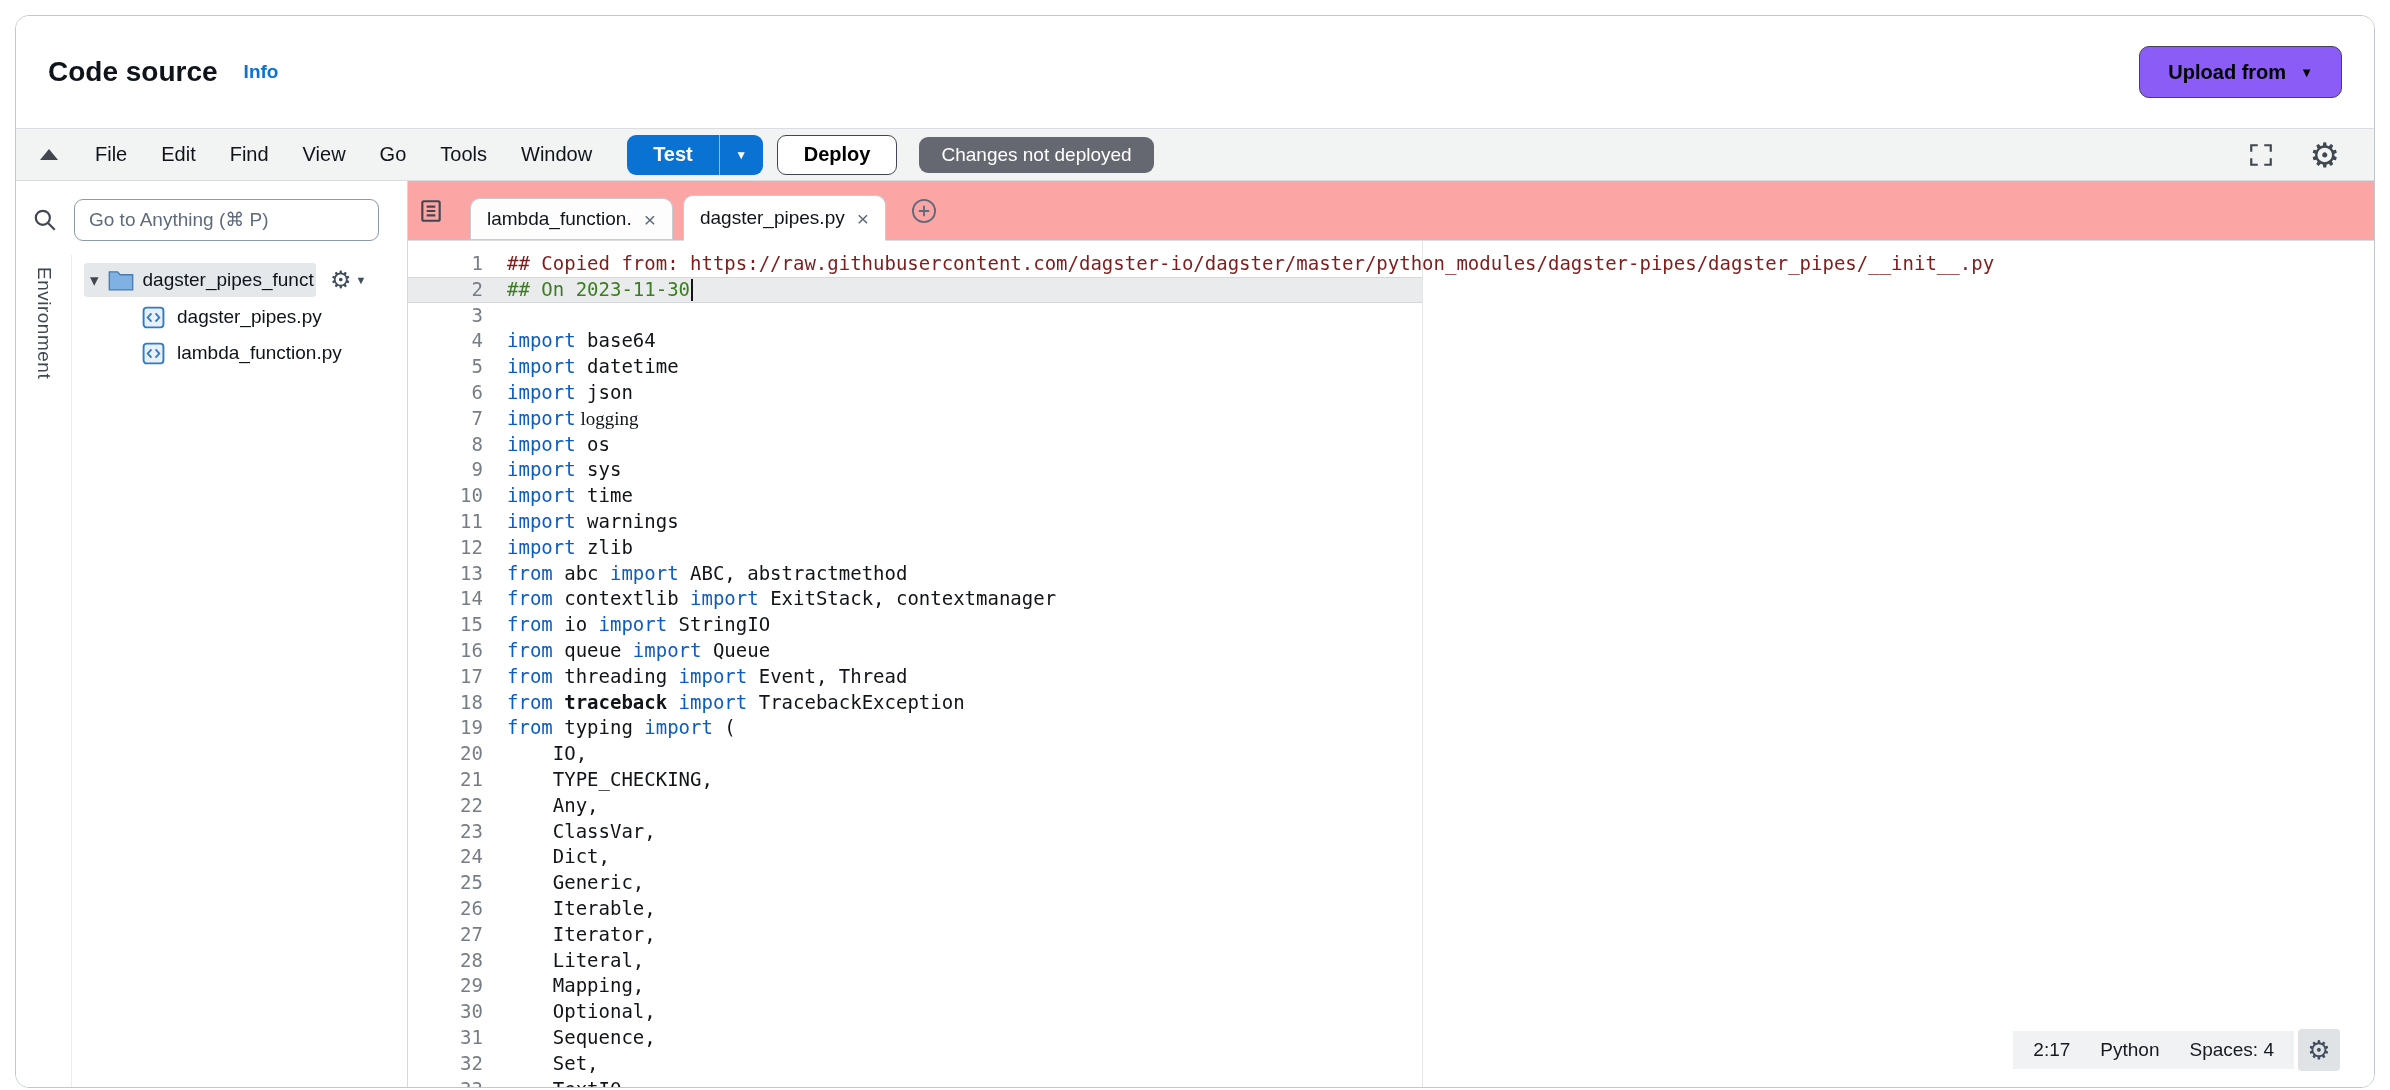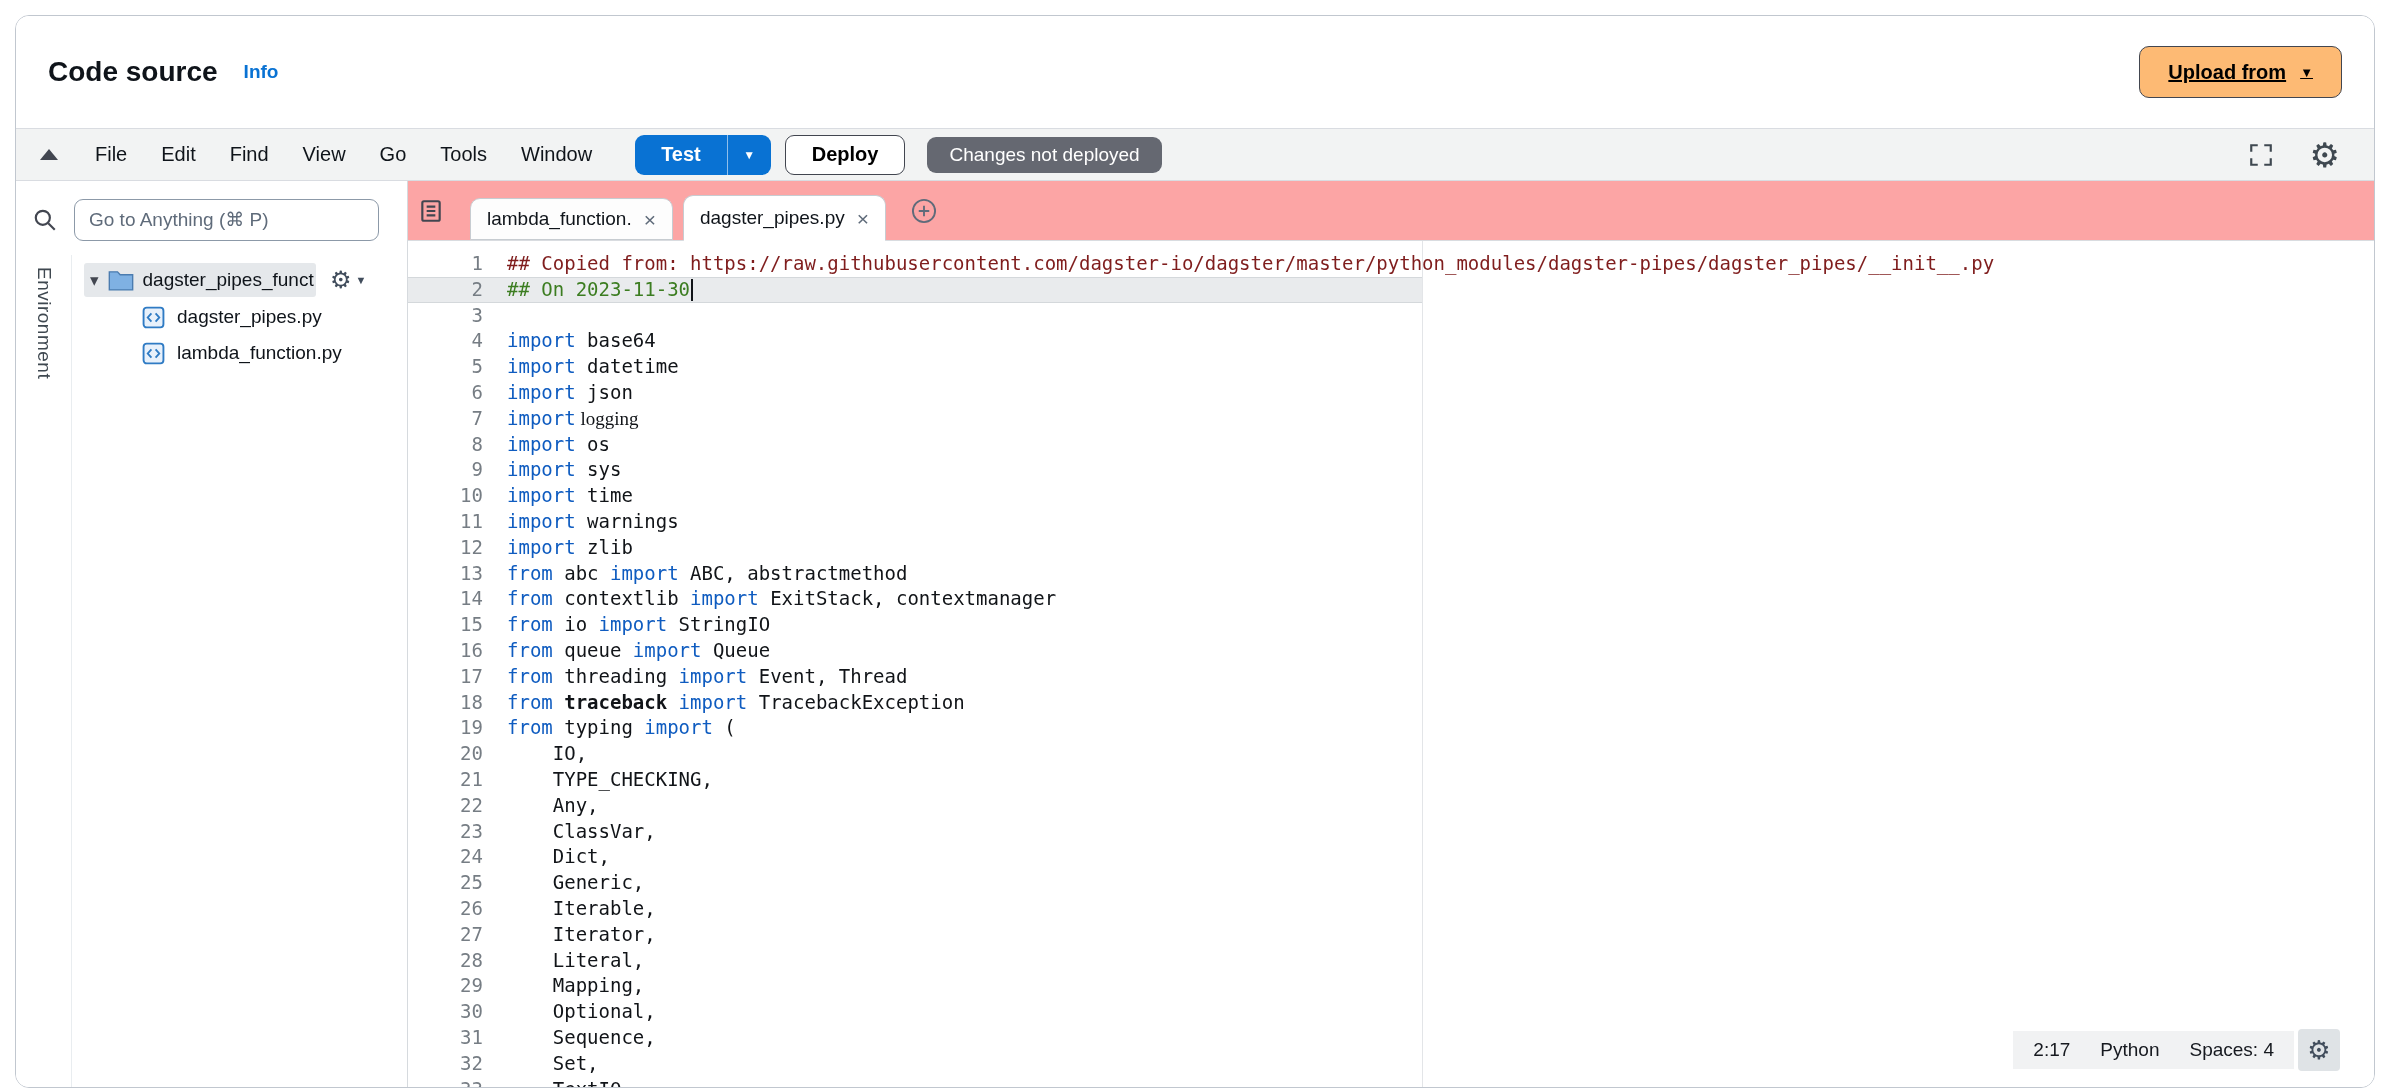--- a/index.html
+++ b/index.html
@@ -8,31 +8,31 @@
 
   .container { position:absolute; left:15px; top:15px; width:2360px; height:1073px;
                border:1px solid #c1c7cf; border-radius:14px; background:#fff; overflow:hidden;
                display:flex; flex-direction:column; }
 
   
   .header { height:112px; display:flex; align-items:center; padding:0 32px; background:#fff; flex-shrink:0; }
   .page-title { font-size:28px; font-weight:bold; }
   .info-link { font-size:19px; font-weight:bold; color:#0972d3; margin-left:26px; cursor:pointer; }
   .upload-btn { margin-left:auto; height:52px; padding:0 28px; display:flex; align-items:center; gap:14px;
-                border:1px solid #424650; border-radius:10px; background:#fdba74; font-size:20px; font-weight:bold; cursor:pointer;text-decoration:underline; }
+                border:1px solid #424650; border-radius:10px; background:#8b5cf6; font-size:20px; font-weight:bold; cursor:pointer; }
   .upload-btn .caret { font-size:13px; }
 
   
   .menubar { height:53px; background:#f2f3f3; border-top:1px solid #d9dce1; border-bottom:1px solid #d9dce1;
              display:flex; align-items:center; padding:0 34px 0 24px; flex-shrink:0; }
   .collapse-tri { width:0; height:0; border-left:9px solid transparent; border-right:9px solid transparent;
                   border-bottom:11px solid #424650; margin-right:20px; cursor:pointer; }
   .menu-items { display:flex; align-items:center; }
   .menu-item { font-size:20px; padding:0 17px; cursor:pointer; }
-  .test-split { display:flex; margin-left:26px; height:40px; border-radius:9px; overflow:hidden; cursor:pointer; }
+  .test-split { display:flex; margin-left:18px; height:40px; border-radius:9px; overflow:hidden; cursor:pointer; }
   .test-main { background:#0972d3; color:#fff; font-size:20px; font-weight:bold; display:flex; align-items:center; padding:0 26px; }
   .test-caret { background:#0972d3; color:#fff; width:44px; display:flex; align-items:center; justify-content:center;
                 border-left:1px solid rgba(255,255,255,0.55); font-size:12px; }
   .deploy-btn { margin-left:14px; height:40px; padding:0 26px; background:#fff; border:1px solid #424650;
                 border-radius:9px; font-size:20px; font-weight:700; display:flex; align-items:center; cursor:pointer; }
   .status-badge { margin-left:22px; height:36px; padding:0 22px; background:#656871; color:#fff; border-radius:9px;
                   font-size:19px; display:flex; align-items:center; }
   .menubar-right { margin-left:auto; display:flex; align-items:center; gap:36px; }
   .icon-btn { cursor:pointer; display:flex; align-items:center; }
   .gear-glyph { font-size:34px; color:#3f4850; line-height:1; }

